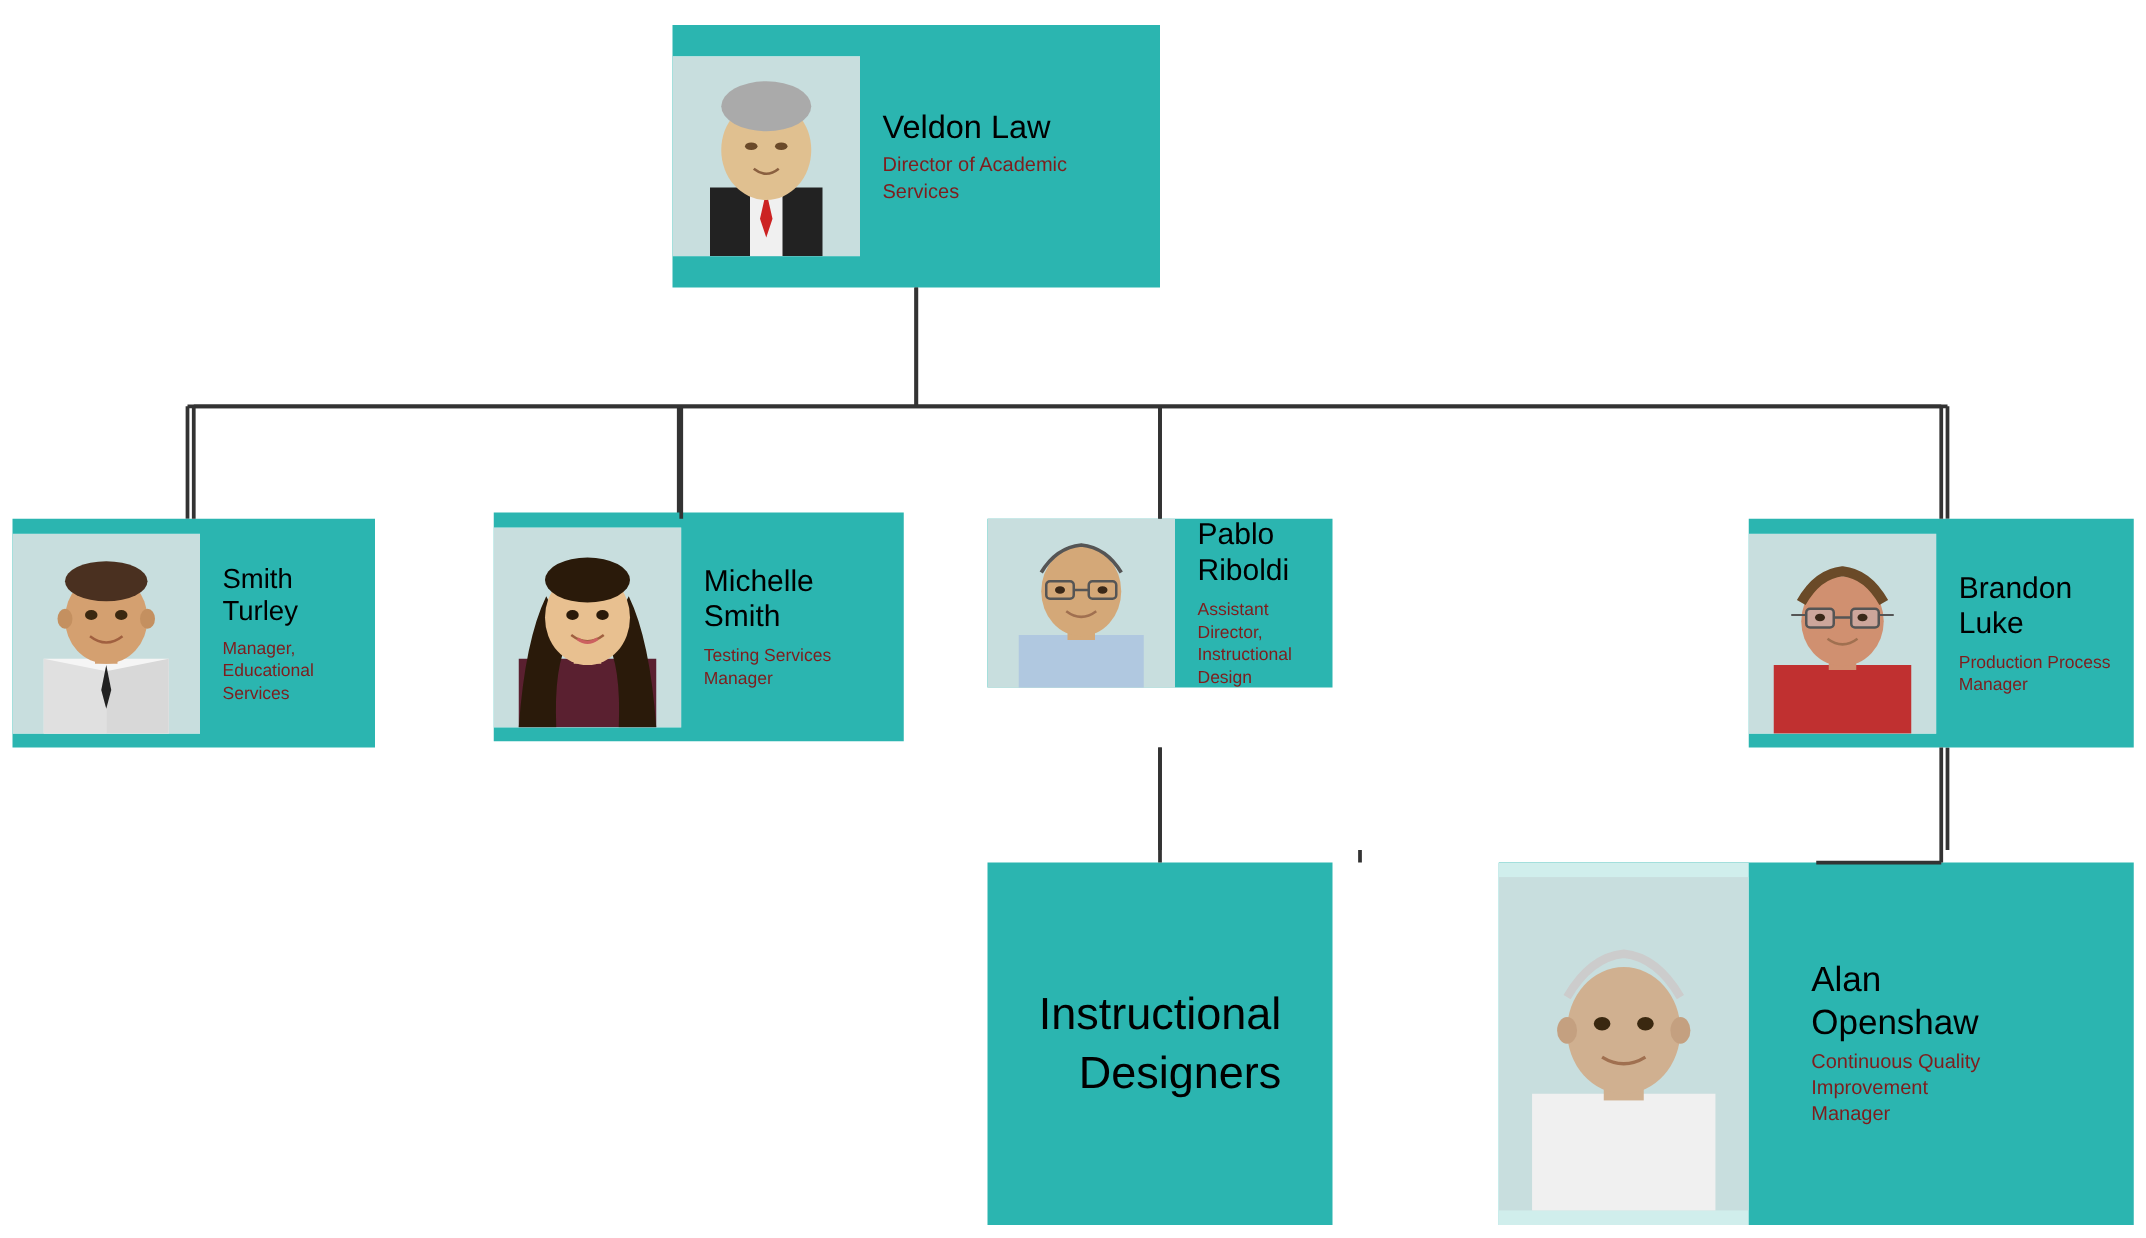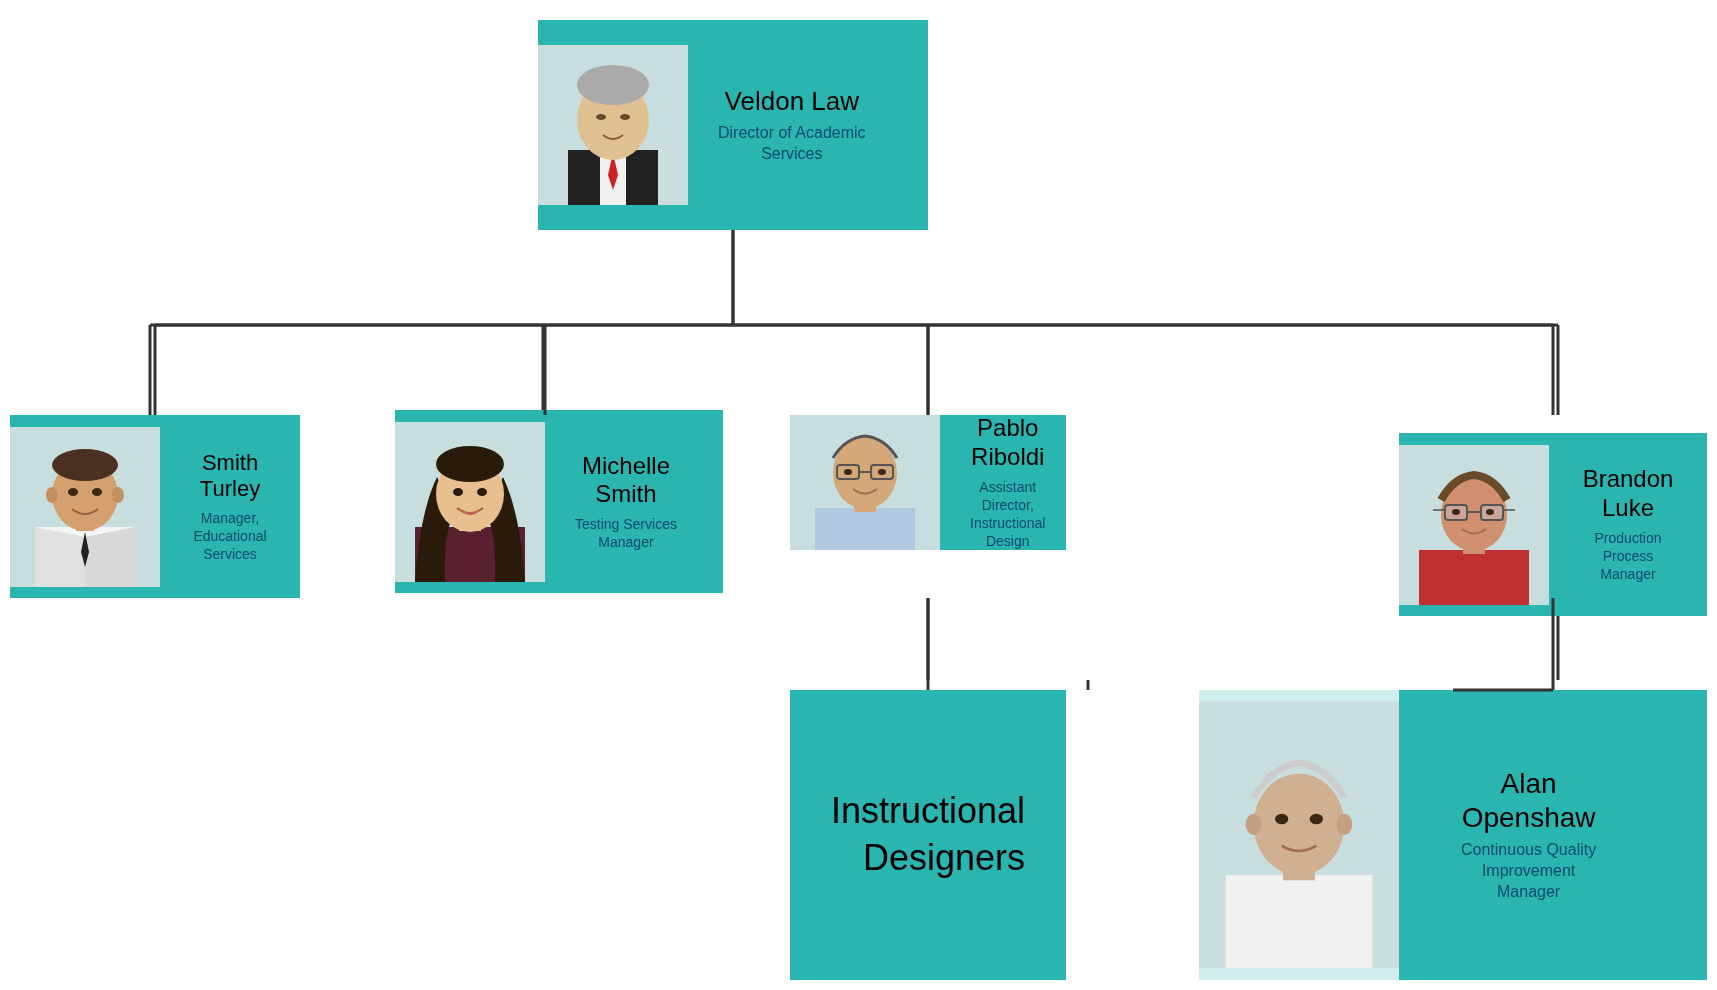--- a/index.html
+++ b/index.html
@@ -47,35 +47,34 @@
       justify-content: center;
       overflow: hidden;
     }
 
     .node-photo svg {
       width: 150px;
       height: 160px;
     }
 
     .node-text {
-      padding: 10px 30px;
+      padding: 10px 18px;
       color: #000;
-      text-align: center;
     }
 
     .node-name {
       font-size: 26px;
       font-weight: normal;
       line-height: 1.2;
       margin-bottom: 6px;
     }
 
     .node-title {
       font-size: 16px;
-      color: #0c4a6e;
+      color: #7f1d1d;
       line-height: 1.3;
     }
 
     
     .node-text-only {
       position: absolute;
       background-color: #2bb5b0;
       display: flex;
       align-items: center;
       justify-content: center;
@@ -231,21 +230,21 @@
 
         <path d="M63 86 Q75 95 87 86" stroke="#a07050" stroke-width="2" fill="none"></path>
       </svg>
     </div>
     <div class="node-text">
       <div class="node-name" style="font-size:24px;">Pablo<br>Riboldi</div>
       <div class="node-title" style="font-size:14px;">Assistant Director,<br>Instructional Design</div>
     </div>
   </div>
 
-  <div class="node" style="left: 1399px; top: 415px; width: 308px; height: 183px; margin-top: 18px;">
+  <div class="node" style="left: 1399px; top: 415px; width: 308px; height: 183px;">
     <div class="node-photo">
       <svg viewBox="0 0 150 160" xmlns="http://www.w3.org/2000/svg">
         <rect width="150" height="160" fill="#c8dede"></rect>
 
         <rect x="20" y="105" width="110" height="55" fill="#c03030"></rect>
 
         <rect x="64" y="94" width="22" height="15" fill="#d09070"></rect>
 
         <ellipse cx="75" cy="70" rx="33" ry="36" fill="#d09070"></ellipse>
 

